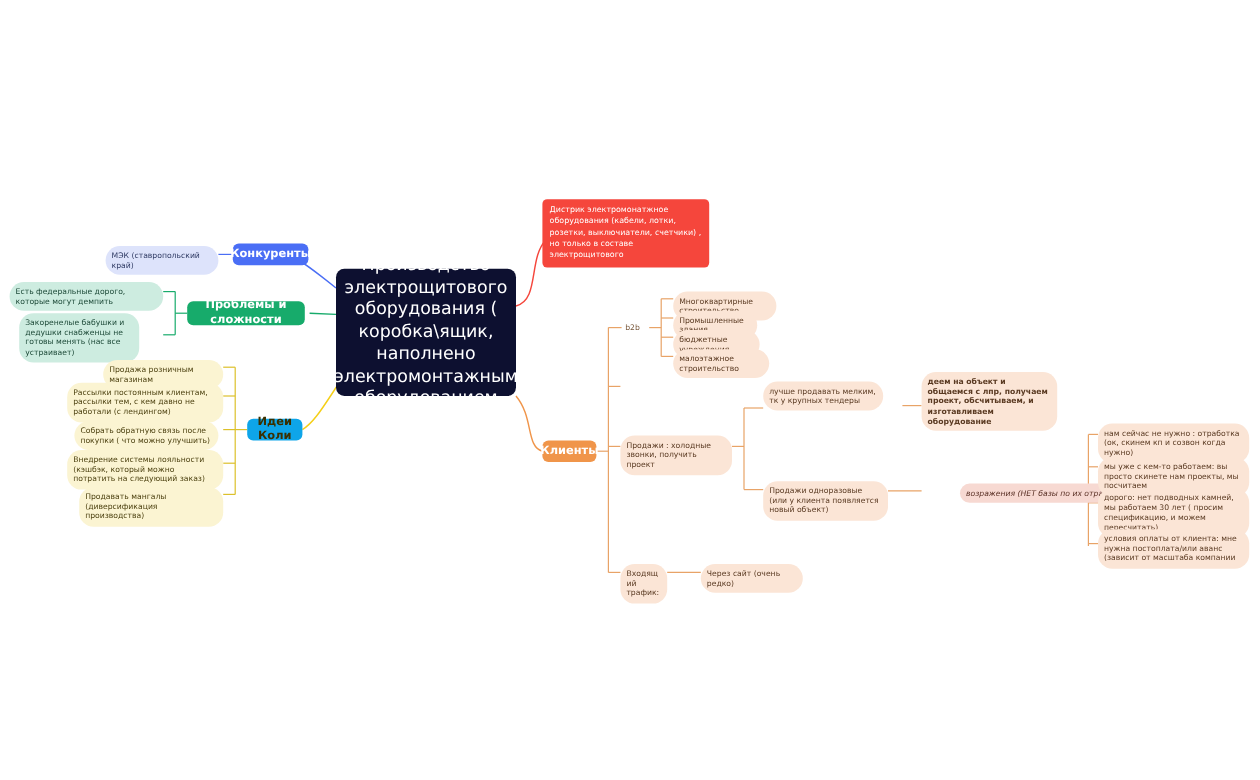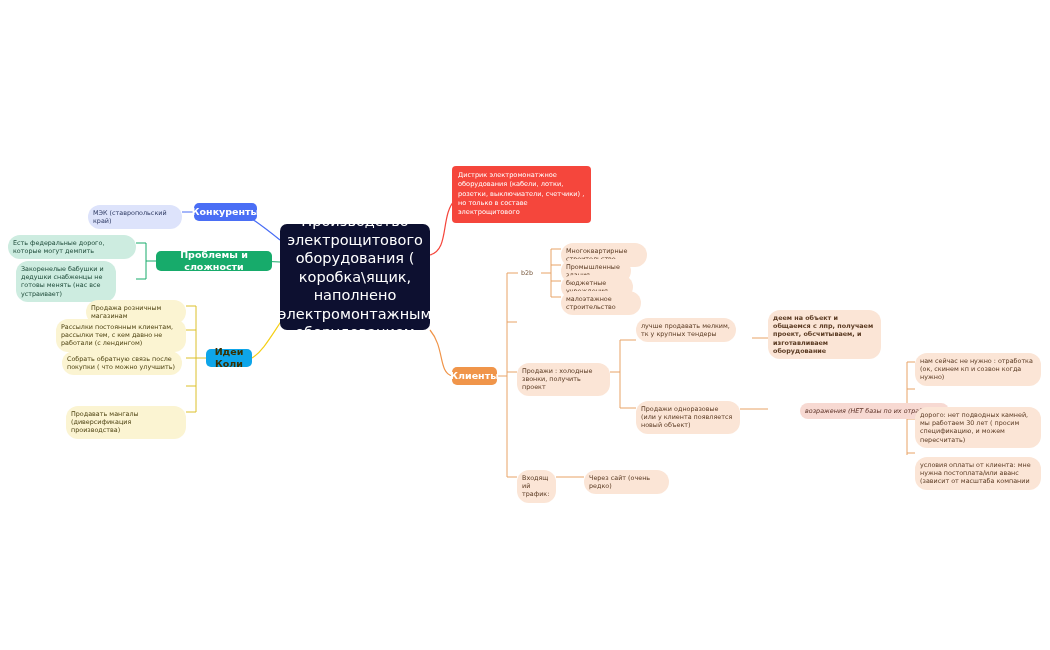--- a/index.html
+++ b/index.html
@@ -160,28 +160,29 @@
     <path d="M 556 477 L 584 477" stroke="#e8a367" stroke-width="1" fill="none"></path>
   </svg>
 
   <div class="node root" style="left:280px; top:224px; width:150px; height:106px;">Производство электрощитового оборудования ( коробка\ящик, наполнено электромонтажным оборудованием</div>
 
   <div class="node callout-red" style="left:452px; top:166px; width:139px;">Дистрик электромонатжное оборудования  (кабели, лотки, розетки, выключиатели, счетчики) , но только в составе электрощитового</div>
 
   <div class="node pill pill-blue" style="left:194px; top:203px; width:63px; height:18px;">Конкуренты</div>
   <div class="node chip chip-blue" style="left:88px; top:205px; width:94px;">МЭК (ставропольский край)</div>
 
-  <div class="node pill pill-green" style="left:156px; top:251px; width:116px; height:20px;">Проблемы и сложности</div>
+  <div class="node pill pill-green" style="left:156px; top:251px; width:98px; height:20px;">Проблемы и сложности</div>
   <div class="node chip chip-green" style="left:8px; top:235px; width:128px;">Есть федеральные дорого, которые могут демпить</div>
   <div class="node chip chip-green" style="left:16px; top:261px; width:100px;">Закоренелые бабушки и дедушки снабженцы не готовы менять (нас все устраивает)</div>
 
   <div class="node pill pill-yellow" style="left:206px; top:349px; width:46px; height:18px;">Идеи Коли</div>
   <div class="node chip chip-yellow" style="left:86px; top:300px; width:100px;">Продажа розничным магазинам</div>
   <div class="node chip chip-yellow" style="left:56px; top:319px; width:130px;">Рассылки постоянным клиентам, рассылки тем, с кем давно не работали (с лендингом)</div>
   <div class="node chip chip-yellow" style="left:62px; top:351px; width:120px;">Собрать обратную связь после покупки ( что можно улучшить)</div>
+  <div class="node chip chip-yellow" style="left:56px; top:375px; width:130px;">Внедрение системы лояльности (кэшбэк, который можно потратить на следующий заказ)</div>
   <div class="node chip chip-yellow" style="left:66px; top:406px; width:120px;">Продавать мангалы (диверсификация производства)</div>
 
   <div class="node pill pill-orange" style="left:452px; top:367px; width:45px; height:18px;">Клиенты</div>
 
   <div class="node b2b-label" style="left:518px; top:267px; width:24px;">b2b</div>
 
   <div class="node chip chip-orange" style="left:561px; top:243px; width:86px;">Многоквартирные строительство</div>
   <div class="node chip chip-orange" style="left:561px; top:259px; width:70px;">Промышленные здания</div>
   <div class="node chip chip-orange" style="left:561px; top:275px; width:72px;">бюджетные учреждения</div>
   <div class="node chip chip-orange" style="left:561px; top:291px; width:80px;">малоэтажное строительство</div>
@@ -189,19 +190,20 @@
 
   <div class="node chip chip-orange" style="left:517px; top:363px; width:93px;">Продажи : холодные звонки, получить проект</div>
 
   <div class="node chip chip-orange" style="left:636px; top:318px; width:100px;">лучше продавать мелким, тк у крупных тендеры</div>
   <div class="node chip chip-orange" style="left:768px; top:310px; width:113px;font-weight:bold;">деем на объект и общаемся с лпр, получаем проект, обсчитываем, и изготавливаем оборудование</div>
 
   <div class="node chip chip-orange" style="left:636px; top:401px; width:104px;">Продажи одноразовые (или у клиента появляется новый объект)</div>
   <div class="node chip chip-pink" style="left:800px; top:403px; width:149px;font-style:italic;">возражения (НЕТ базы по их отработке)</div>
 
   <div class="node chip chip-orange" style="left:915px; top:353px; width:126px;">нам сейчас не нужно : отработка (ок, скинем кп и созвон когда нужно)</div>
+  <div class="node chip chip-orange" style="left:915px; top:381px; width:126px;">мы уже с кем-то работаем: вы просто скинете нам проекты, мы посчитаем</div>
   <div class="node chip chip-orange" style="left:915px; top:407px; width:126px;">дорого: нет подводных камней, мы работаем 30 лет ( просим спецификацию, и можем пересчитать)</div>
-  <div class="node chip chip-orange" style="left:915px; top:457px; width:126px;">условия оплаты от клиента: мне нужна постоплата/или аванс (зависит от масштаба компании</div>
+  <div class="node chip chip-orange" style="left:915px; top:441px; width:126px;">условия оплаты от клиента: мне нужна постоплата/или аванс (зависит от масштаба компании</div>
 
   <div class="node chip chip-orange" style="left:517px; top:470px; width:39px;">Входящий трафик:</div>
   <div class="node chip chip-orange" style="left:584px; top:470px; width:85px;">Через сайт (очень редко)</div>
 
 </div>
 
 </body></html>

